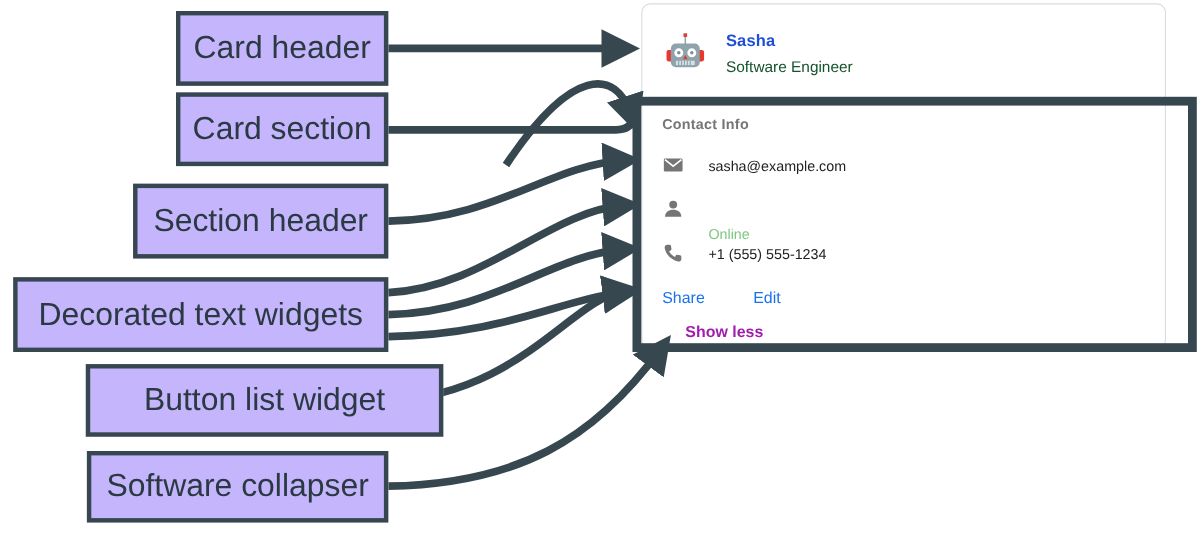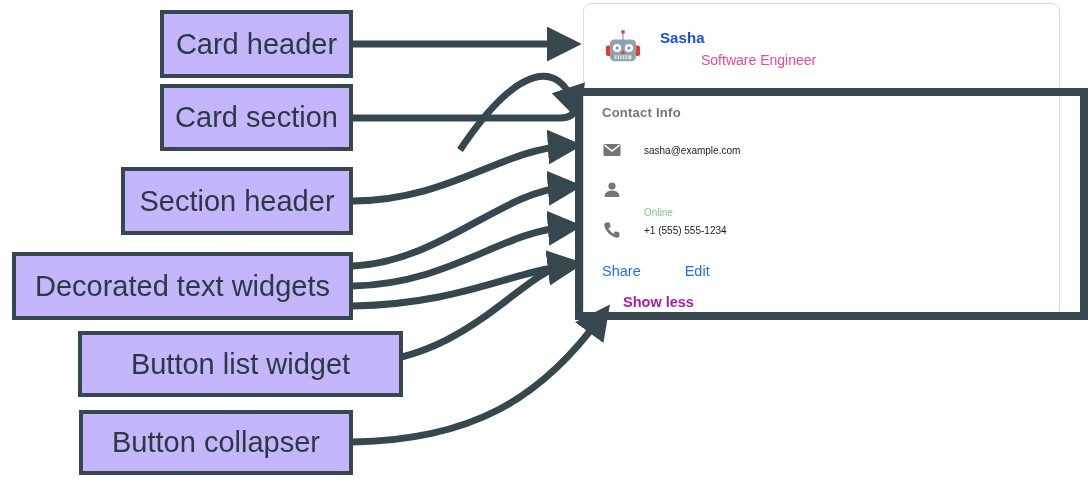--- a/index.html
+++ b/index.html
@@ -42,21 +42,21 @@
     z-index:2;
   }
   #card-header{
     display:flex;align-items:center;
     padding:14px 0 0 18px;
     height:74px;box-sizing:border-box;
   }
   #avatar{width:42px;height:42px;flex:0 0 42px;margin-right:16px;}
   .hdr-text{display:flex;flex-direction:column;justify-content:center;}
   #hdr-title{font-size:15px;font-weight:bold;color:#1d4ed8;letter-spacing:.1px;}
-  #hdr-sub{font-size:14px;color:#ec4899;margin-top:6px;margin-left:41px;}
+  #hdr-sub{font-size:14px;color:#14532d;margin-top:6px;}
 
   
   #section-outline{
     position:absolute;left:575px;top:88px;width:513px;height:232px;
     border:8px solid #37474F;
     box-sizing:border-box;
     background:transparent;
     z-index:4;pointer-events:none;
   }
 
@@ -65,21 +65,21 @@
     box-sizing:border-box;
     padding:16px 0 0 18px;
   }
   #section-header{
     font-size:13px;color:#757575;font-weight:bold;letter-spacing:.25px;
     margin-bottom:10px;
   }
   .row{display:flex;align-items:center;height:40px;}
   .row-icon{width:20px;height:20px;flex:0 0 20px;margin-right:22px;
             display:flex;align-items:center;justify-content:center;}
-  .row-text{font-size:10px;color:#202124;}
+  .row-text{font-size:13px;color:#202124;}
   .row-text.green{color:#81C784;margin-top:44px;}
 
   #button-list{display:flex;align-items:center;height:34px;margin-top:4px;}
   .btn-link{font-size:14.5px;color:#1A73E8;font-weight:500;cursor:pointer;}
   #btn-share{margin-right:44px;}
   #collapser{margin-top:6px;margin-left:21px;font-size:14.5px;color:#a21caf;
              font-weight:bold;cursor:pointer;}
 </style>
 </head>
 <body>
@@ -125,21 +125,21 @@
 
   <div class="anno anno-decorated">
     <span>Decorated text widgets</span>
   </div>
 
   <div class="anno anno-button-list">
     <span>Button list widget</span>
   </div>
 
   <div class="anno anno-section-collapser">
-    <span>Button collapser</span>
+    <span>Software collapser</span>
   </div>
 
   <div id="card">
 
     <div id="card-header">
       <svg id="avatar" viewBox="0 0 64 64" xmlns="http://www.w3.org/2000/svg">
 
         <rect x="31" y="8" width="2" height="12" fill="#8FA3AD"></rect>
         <rect x="29.5" y="5" width="5" height="5" fill="#E5392F"></rect>
 

